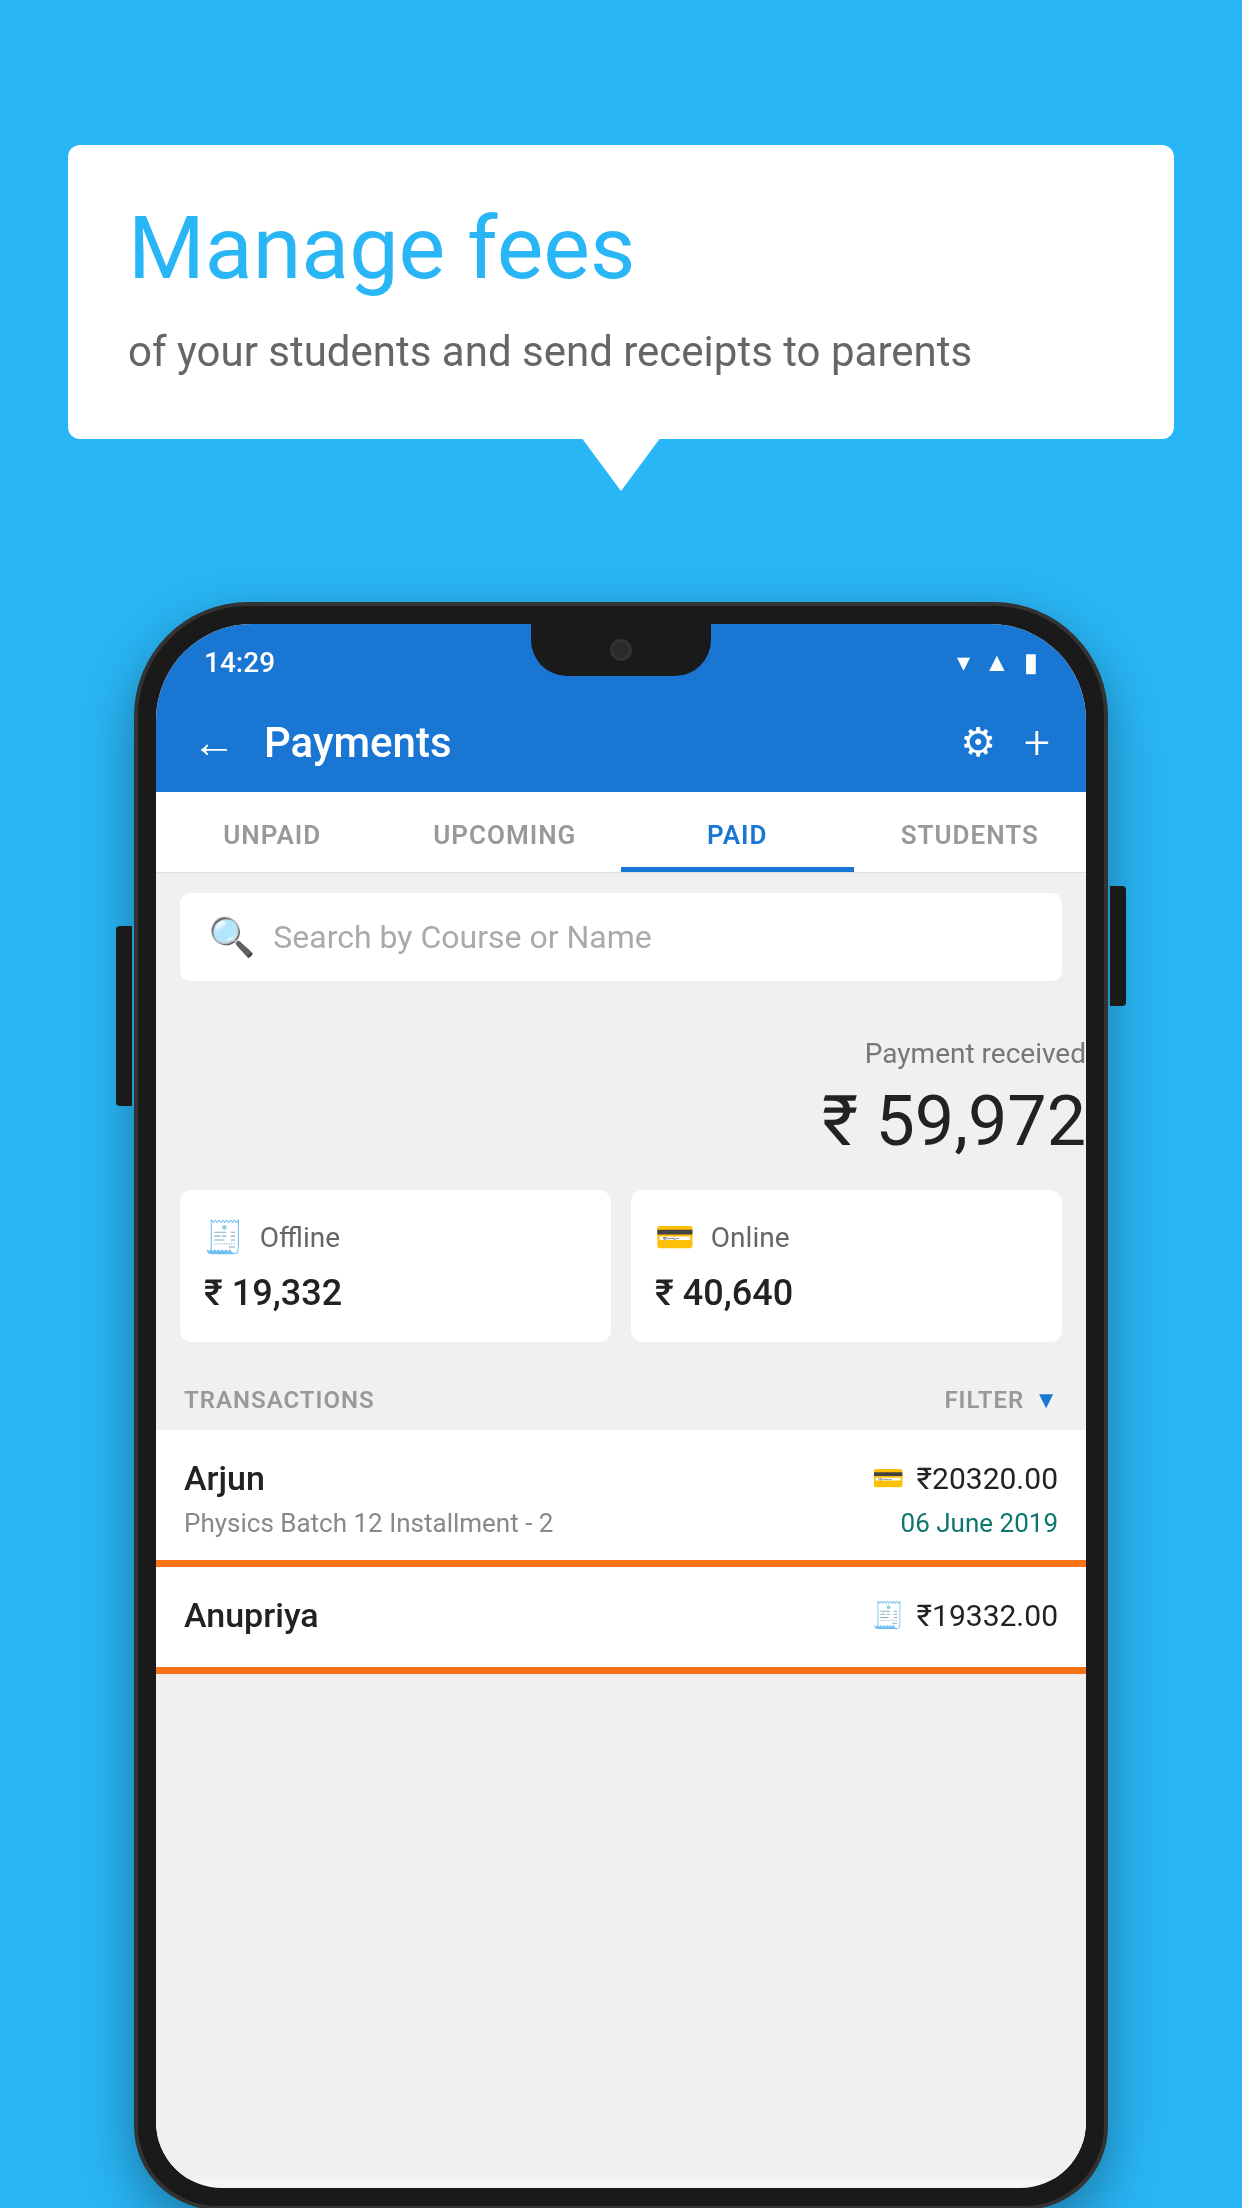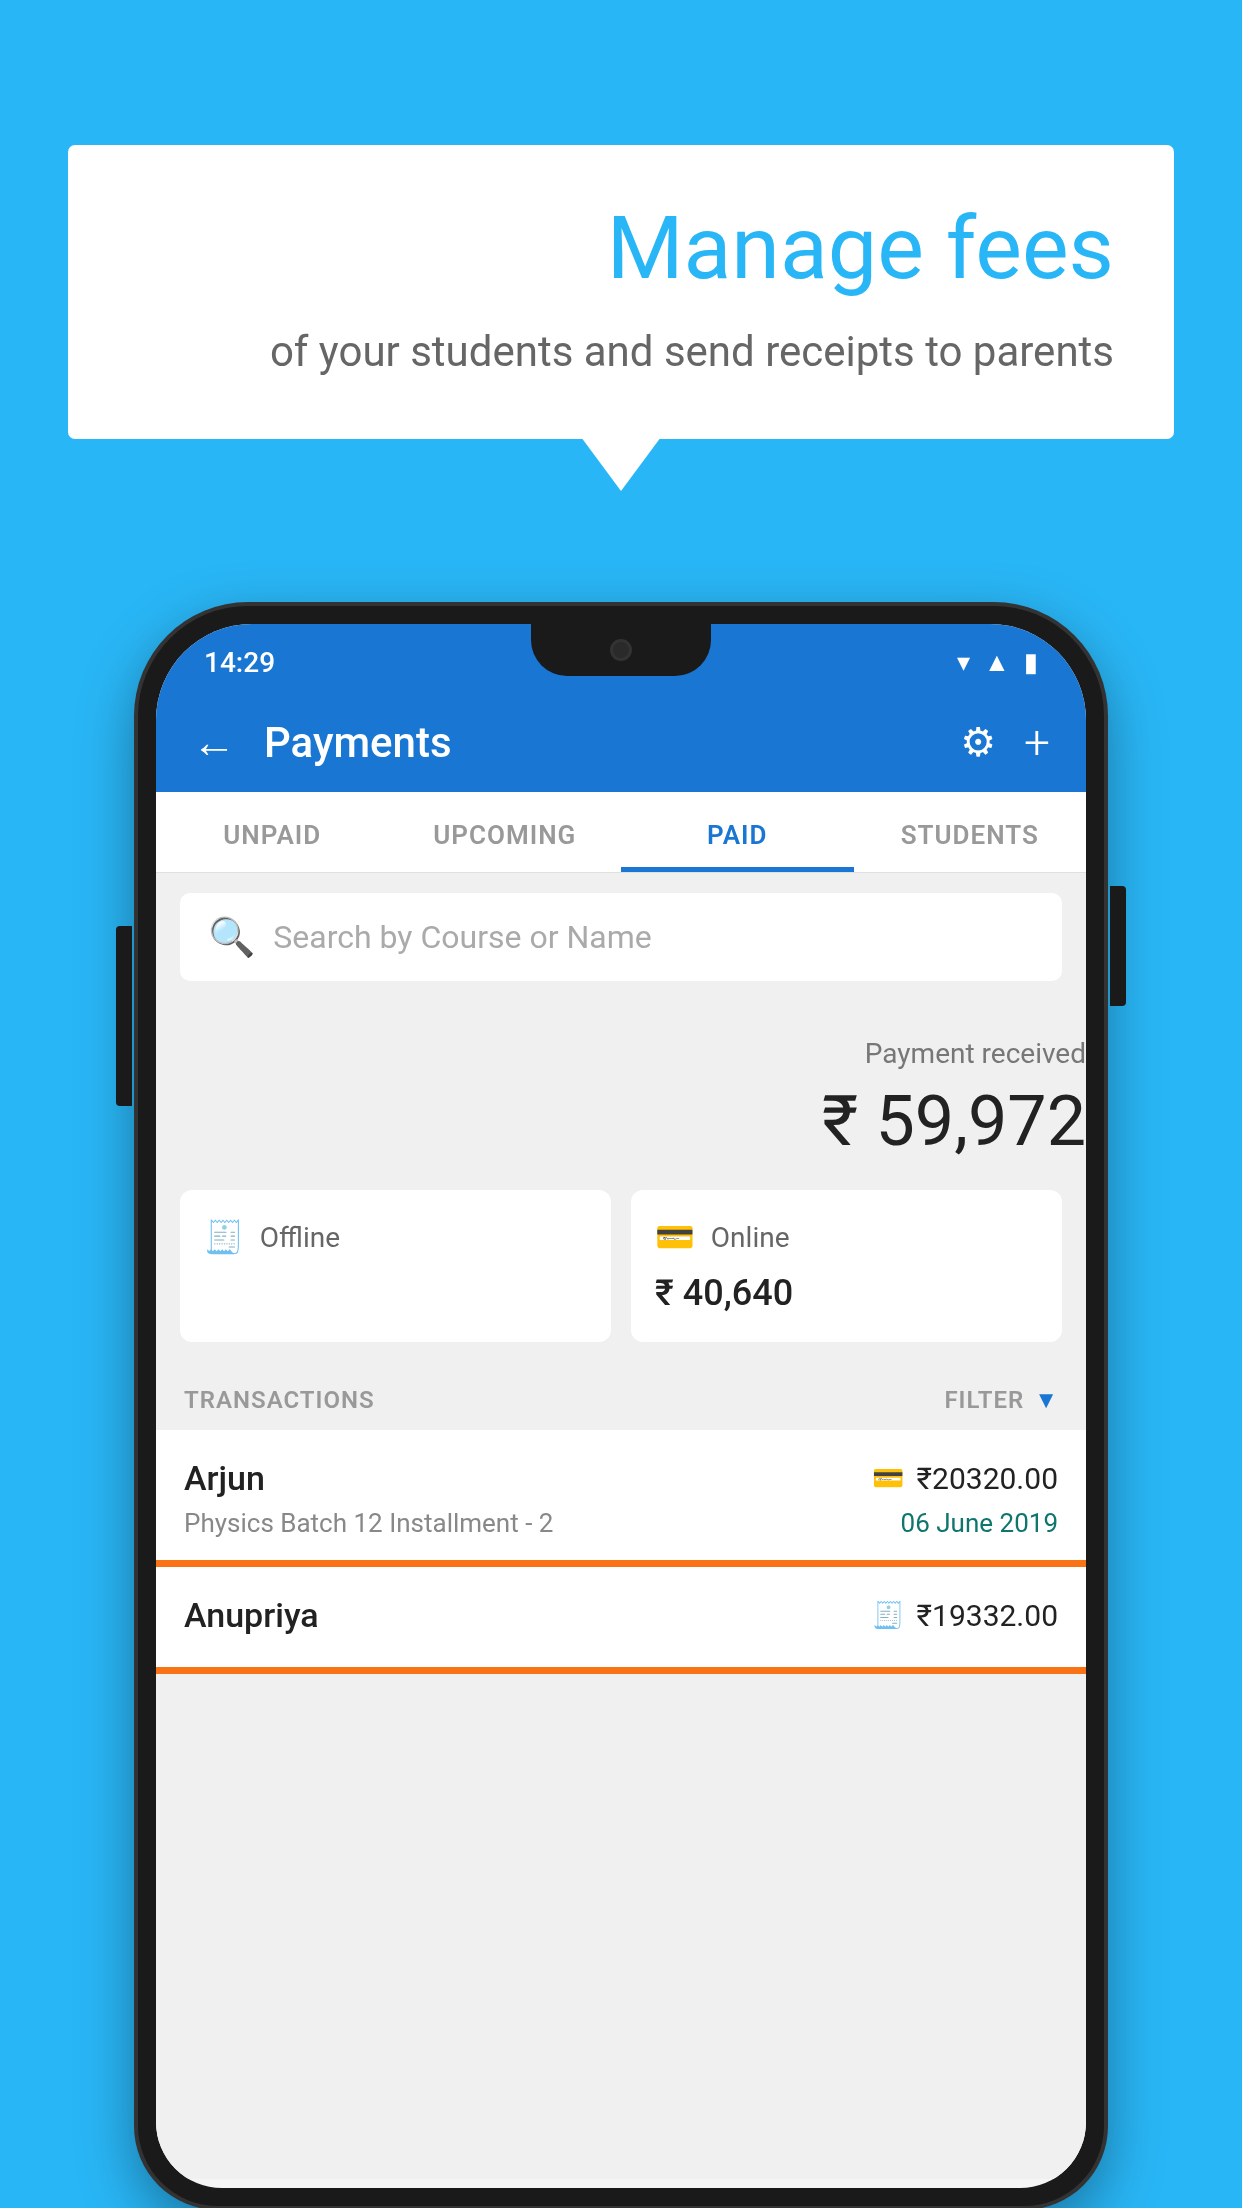--- a/index.html
+++ b/index.html
@@ -14,23 +14,23 @@
 
     
     .speech-bubble-container {
       position: absolute;
       top: 145px;
       left: 68px;
       right: 68px;
     }
     .speech-bubble {
       background: white;
-      border-radius: 7px;
+      border-radius: 12px;
       padding: 55px 60px 60px;
-      text-align: right;
+      text-align: left;
       position: relative;
     }
     .speech-bubble::after {
       content: '';
       position: absolute;
       bottom: -52px;
       left: 50%;
       transform: translateX(-50%);
       width: 0;
       height: 0;
@@ -413,20 +413,21 @@
           <div class="payment-label">Payment received</div>
           <div class="payment-amount">₹ 59,972</div>
         </div>
 
         <div class="cards-row">
           <div class="payment-card">
             <div class="card-header">
               <span class="card-icon">🧾</span>
               <span class="card-type">Offline</span>
             </div>
+            <div class="card-amount">₹ 19,332</div>
           </div>
           <div class="payment-card">
             <div class="card-header">
               <span class="card-icon">💳</span>
               <span class="card-type">Online</span>
             </div>
             <div class="card-amount">₹ 40,640</div>
           </div>
         </div>
 

